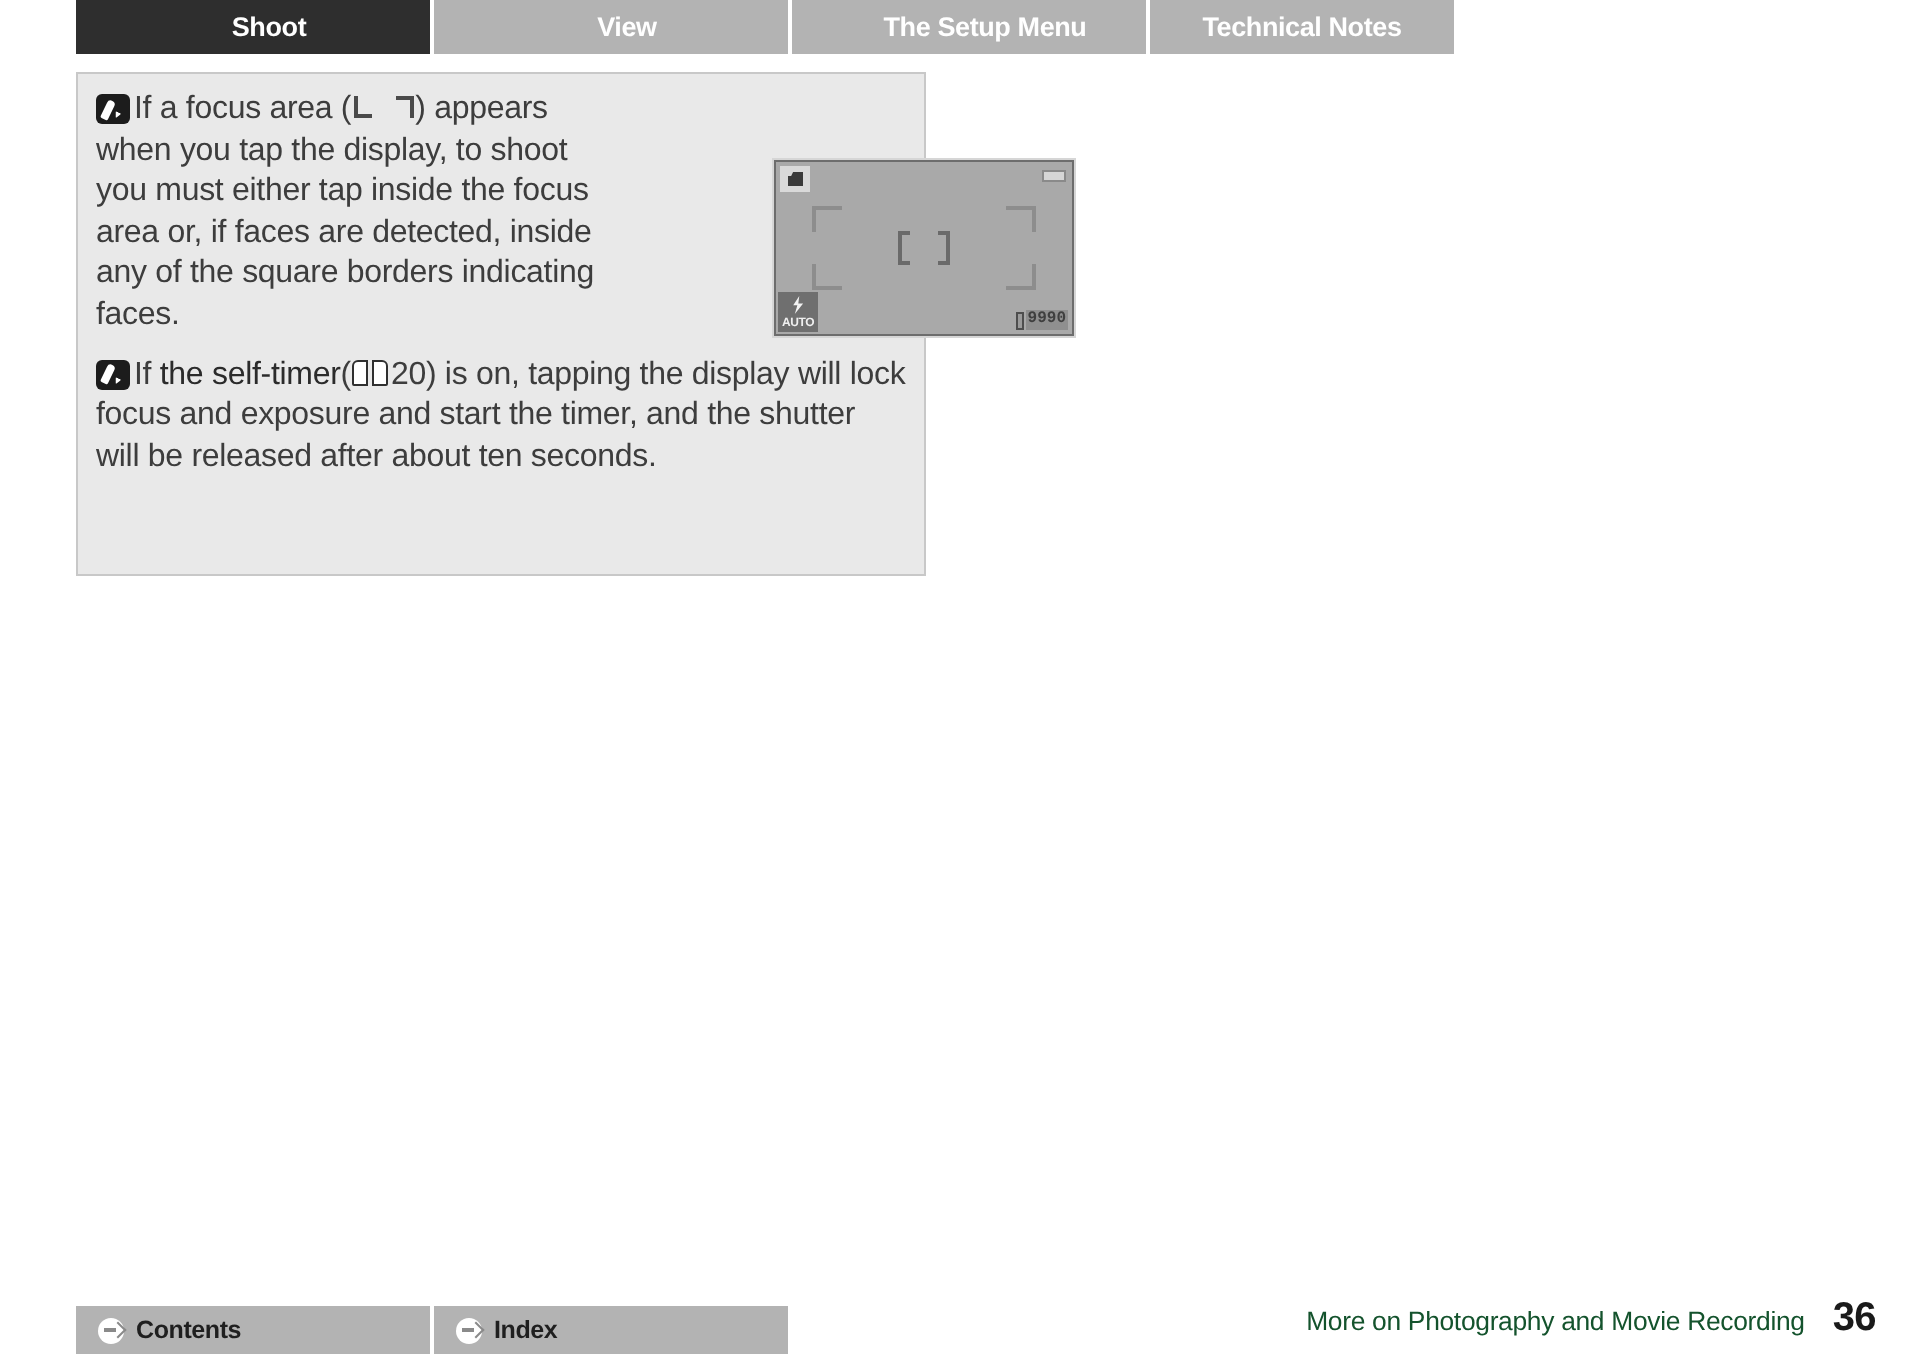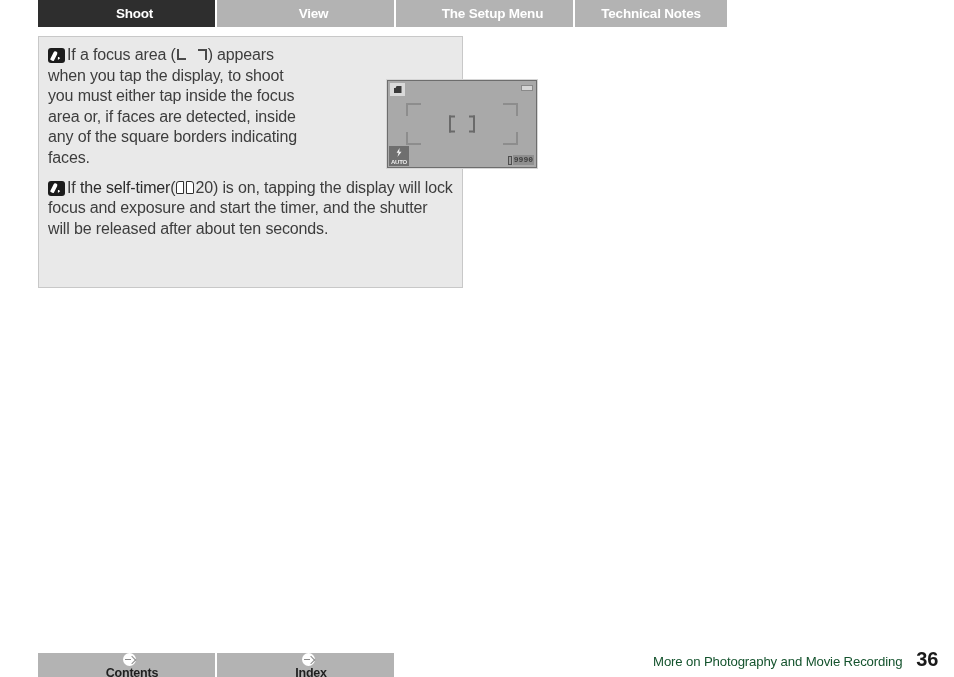--- a/index.html
+++ b/index.html
@@ -306,21 +306,20 @@
     background: #b3b3b3;
     display: flex;
     align-items: center;
     padding-left: 11px;
     margin-right: 2px;
     color: #1f1f1f;
     font-size: 12.5px;
     font-weight: bold;
     letter-spacing: -0.2px;
     user-select: none;
-    flex-direction: column;
   }
   .fbtn-w1 { width: 177px; }
 
   .arrow-icon {
     width: 13px;
     height: 13px;
     border-radius: 50%;
     background: #ffffff;
     margin-right: 6px;
     position: relative;

